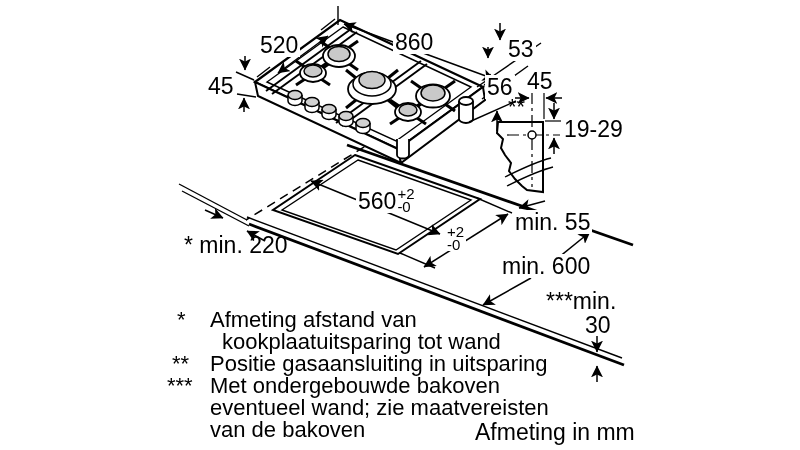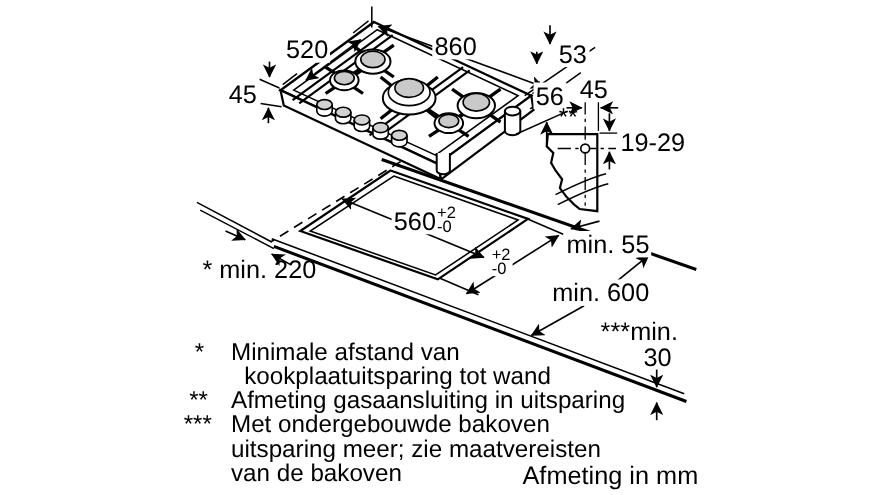--- a/index.html
+++ b/index.html
@@ -175,22 +175,22 @@
     <span>-0</span>
   </span>
 </div>
 
 <div class="lbl" style="left:184px;top:233px;">* min. 220</div>
 <div class="lbl bg" style="left:500px;top:254px;">min. 600</div>
 <div class="lbl" style="left:546px;top:289px;">***min.</div>
 <div class="lbl" style="left:585px;top:313px;">30</div>
 
 <div class="fnrow" style="left:177px;top:307px;">*</div>
-<div class="fnrow" style="left:210px;top:307px;">Minimale afstand van</div>
+<div class="fnrow" style="left:210px;top:307px;">Afmeting afstand van</div>
 <div class="fnrow" style="left:222px;top:329px;">kookplaatuitsparing tot wand</div>
 <div class="fnrow" style="left:172px;top:351px;">**</div>
-<div class="fnrow" style="left:210px;top:351px;">Afmeting gasaansluiting in uitsparing</div>
+<div class="fnrow" style="left:210px;top:351px;">Positie gasaansluiting in uitsparing</div>
 <div class="fnrow" style="left:167px;top:373px;">***</div>
 <div class="fnrow" style="left:210px;top:373px;">Met ondergebouwde bakoven</div>
-<div class="fnrow" style="left:210px;top:395px;">uitsparing meer; zie maatvereisten</div>
+<div class="fnrow" style="left:210px;top:395px;">eventueel wand; zie maatvereisten</div>
 <div class="fnrow" style="left:210px;top:417px;">van de bakoven</div>
 
 <div class="lbl unit" style="left:475px;top:420px;">Afmeting in mm</div>
 
 </body></html>

